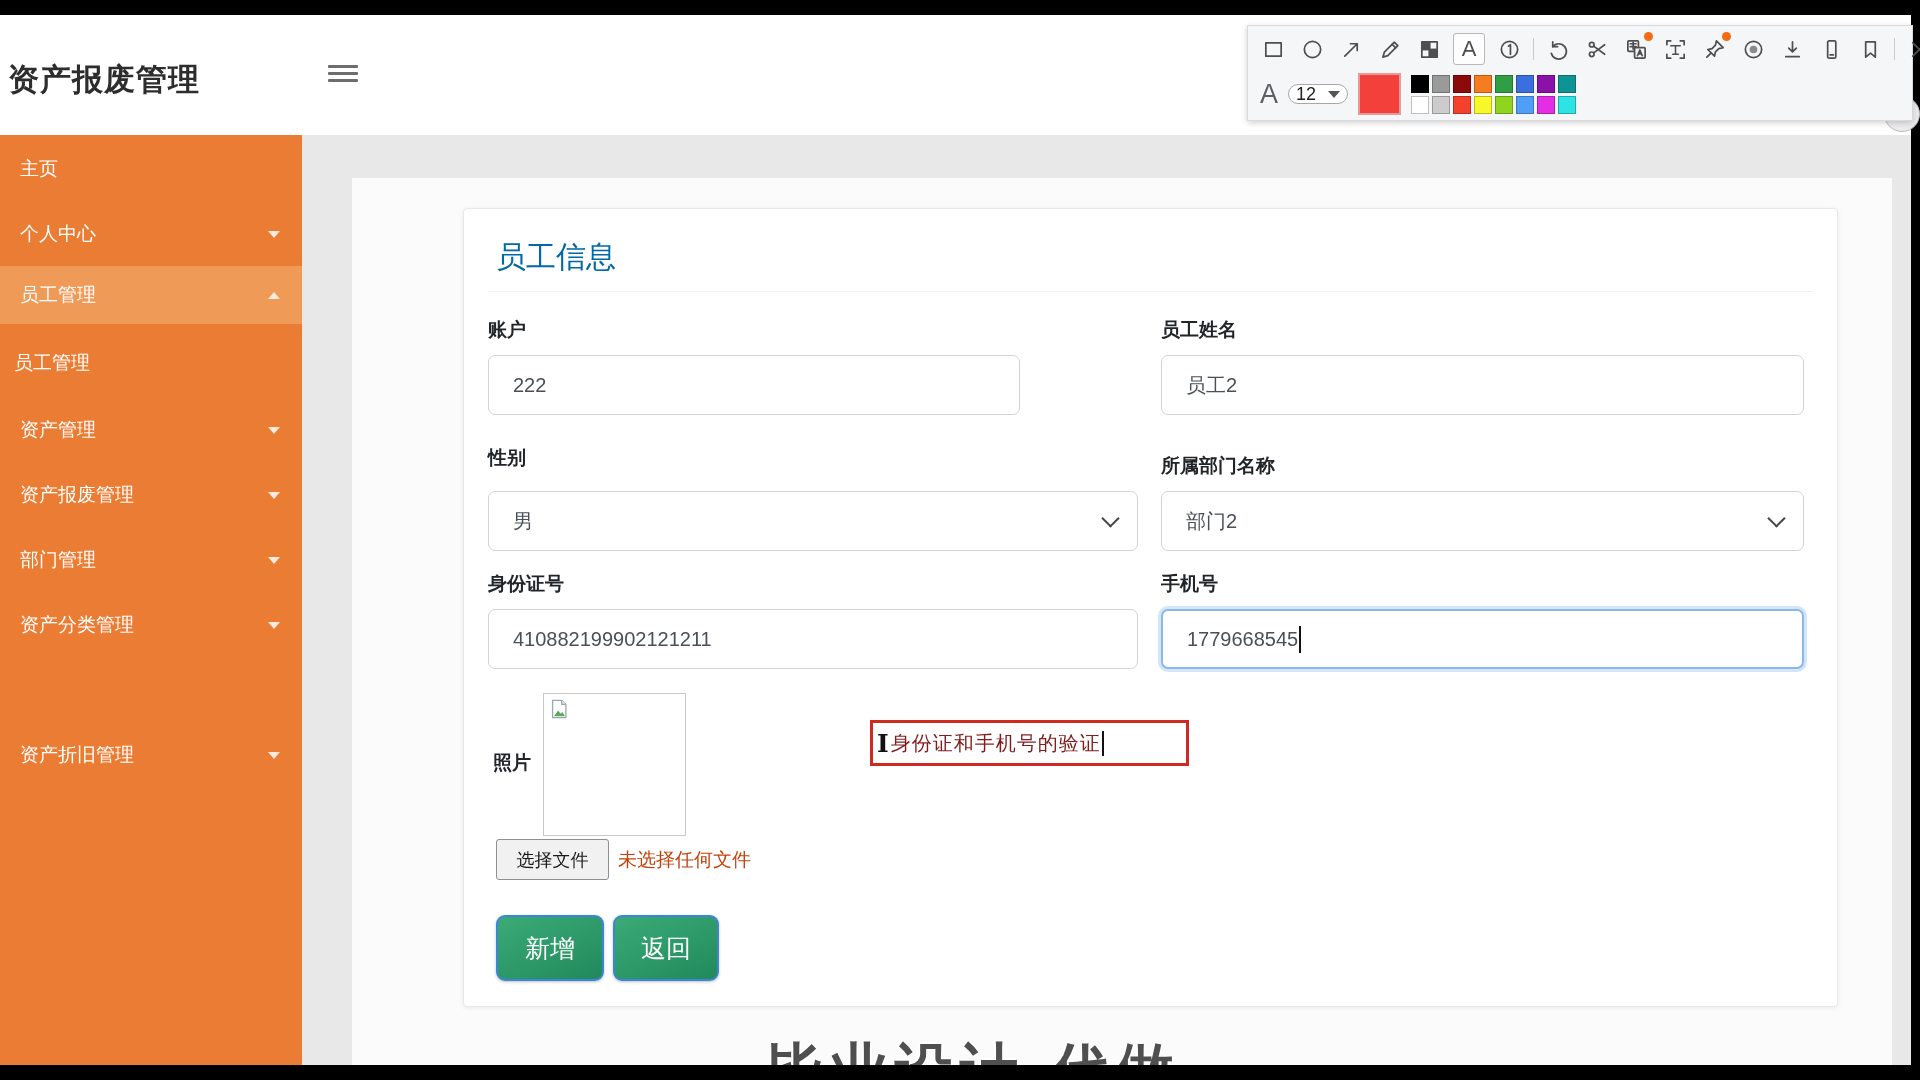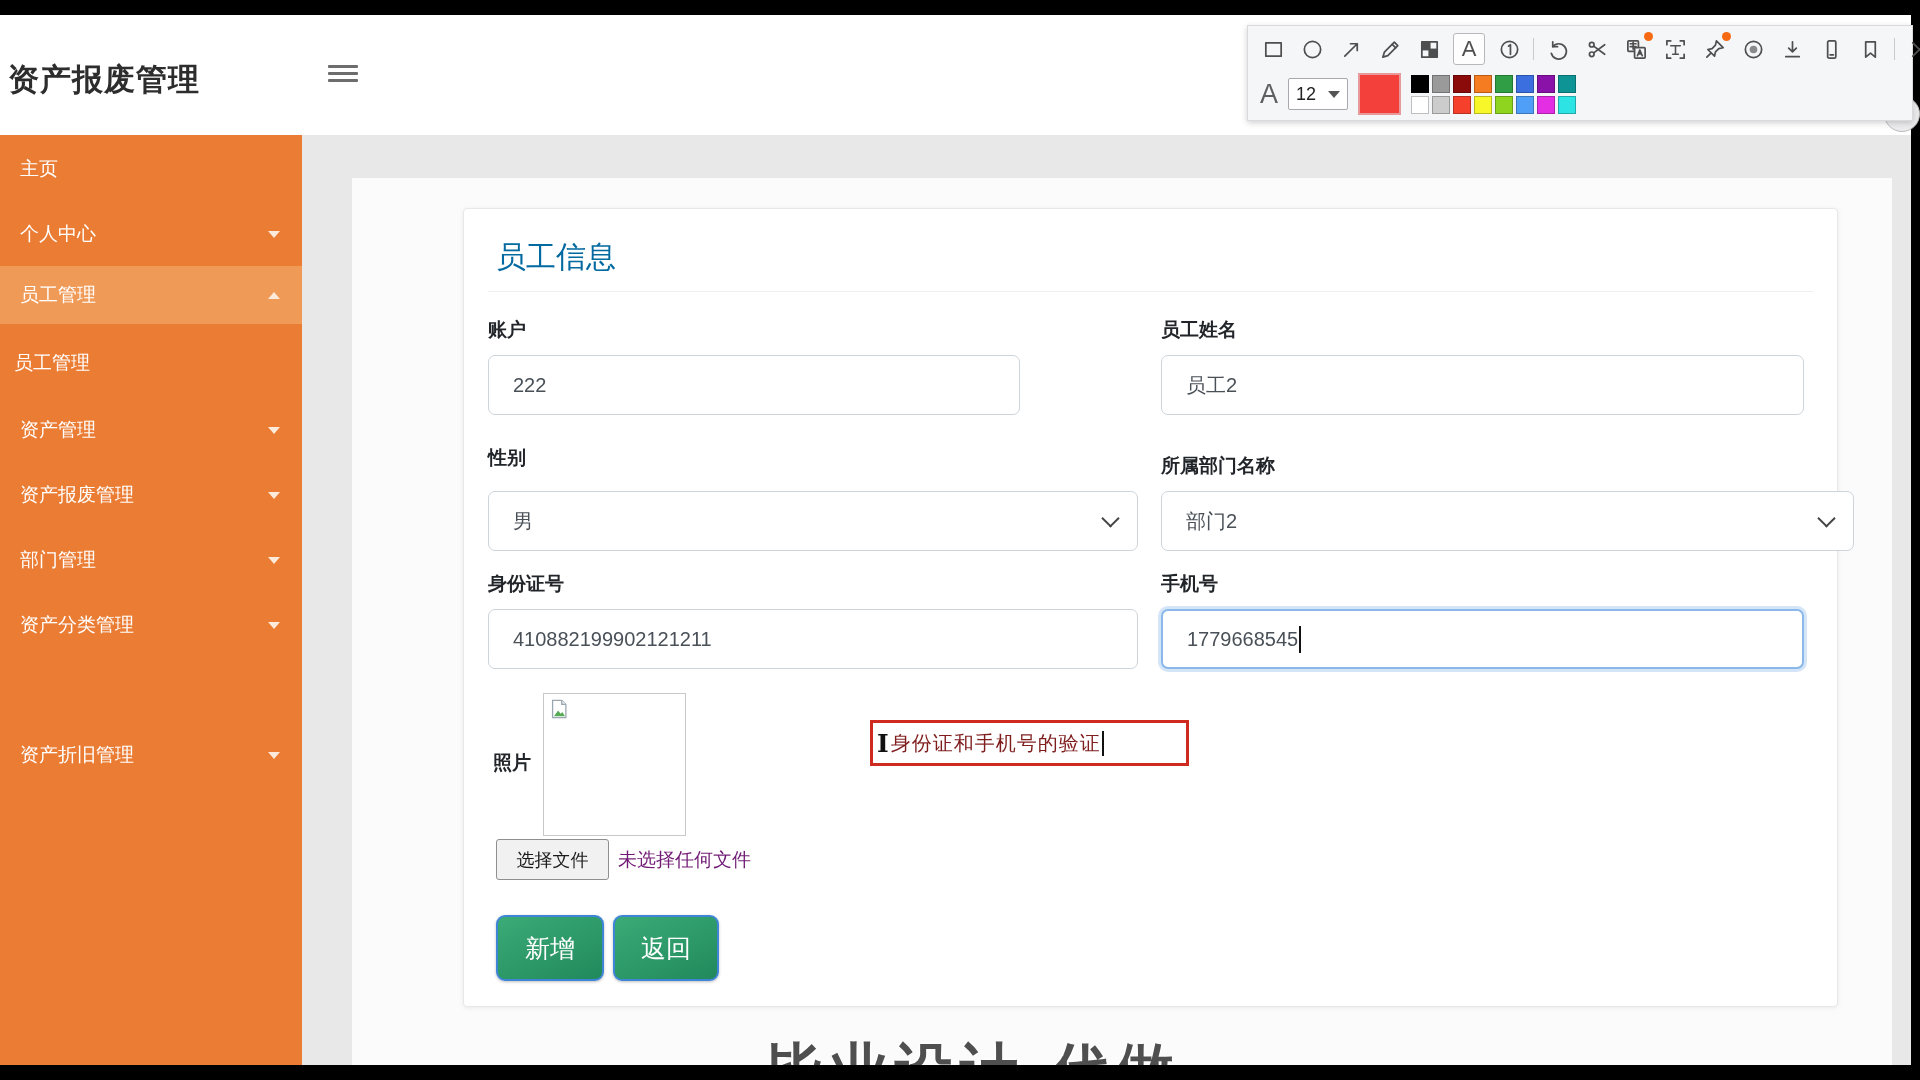--- a/index.html
+++ b/index.html
@@ -24,21 +24,21 @@
     border:1px solid #d9d9de;box-shadow:0 2px 6px rgba(0,0,0,.18);z-index:60;}
   .tool-row1{position:absolute;left:10px;top:4px;height:38px;display:flex;align-items:center;gap:9px;}
   .tool{position:relative;width:30px;height:30px;display:flex;align-items:center;justify-content:center;}
   .tool svg{width:23px;height:23px;stroke:#4f4f4f;fill:none;stroke-width:1.8;stroke-linecap:round;stroke-linejoin:round;}
   .tool.selected{background:#fdfdfd;border:1px solid #b7b7bc;border-radius:3px;box-shadow:inset 0 0 2px #fff;}
   .tool .glyph{font-size:20px;color:#4f4f4f;line-height:1;}
   .tool .dot{position:absolute;right:-2px;top:-2px;width:9px;height:9px;border-radius:50%;background:#f66a13;}
   .tsep{width:1px;height:22px;background:#c9c9ce;}
   .tool-row2{position:absolute;left:10px;top:44px;height:48px;display:flex;align-items:center;gap:10px;}
   .font-a{font-size:27px;color:#5f5f63;line-height:1;margin-left:2px;}
-  .size-box{width:60px;height:32px;background:#fff;border:1px solid #a7a7ad;border-radius:2px;
+  .size-box{width:60px;height:20px;background:#fff;border:1px solid #a7a7ad;border-radius:12px;
     display:flex;align-items:center;justify-content:space-between;padding:0 7px;box-sizing:border-box;}
   .size-box .val{font-size:18px;color:#222;}
   .size-box .caret{width:0;height:0;border-left:6px solid transparent;border-right:6px solid transparent;border-top:7px solid #555;}
   .cur-color{width:43px;height:42px;border:2px solid #e89a9a;box-sizing:border-box;}
   .palette{display:grid;grid-template-columns:repeat(8,18px);grid-auto-rows:18px;gap:3px;}
   .swatch{width:18px;height:18px;border:1px solid rgba(0,0,0,.25);box-sizing:border-box;}
   .knob{left:1884px;top:96px;width:34px;height:34px;border-radius:50%;background:#ececee;border:1px solid #bbb;z-index:55;}
 
   
   .sidebar{left:0;top:135px;width:302px;height:930px;background:#ea7c33;z-index:5;}
@@ -71,21 +71,21 @@
   .broken-img{position:absolute;left:4px;top:4px;width:22px;height:22px;}
 
   .red-note{left:406px;top:511px;width:319px;height:46px;border:3px solid #cf2a1f;box-sizing:border-box;
     display:flex;align-items:center;padding-left:4px;background:transparent;}
   .ibeam{font-family:"DejaVu Serif",serif;font-size:25px;color:#111;margin-right:2px;font-weight:bold;}
   .red-note .msg{font-size:20px;color:#7f1d1d;letter-spacing:1px;}
   .red-note .text-cursor{height:25px;}
 
   .file-btn{left:32px;top:630px;width:113px;height:41px;background:#f1f1f1;border:1.5px solid #8f8f8f;
     border-radius:3px;display:flex;align-items:center;justify-content:center;font-size:18px;color:#1a1a1a;box-sizing:border-box;cursor:pointer;}
-  .file-text{left:154px;top:630px;height:41px;display:flex;align-items:center;font-size:19px;color:#701a75;}
+  .file-text{left:154px;top:630px;height:41px;display:flex;align-items:center;font-size:19px;color:#c2410c;}
 
   .btn{position:absolute;top:694px;height:66px;border-radius:9px;border:2px solid #3f85d6;
     background:linear-gradient(155deg,#3bab77 0%,#21895c 100%);color:#fff;font-size:25px;
     display:flex;align-items:center;justify-content:center;box-sizing:border-box;cursor:pointer;
     box-shadow:0 1px 3px rgba(0,0,0,.25);margin-top:12px;}
   .btn.add{left:32px;width:108px;}
   .btn.back{left:149px;width:106px;}
 
   .watermark{left:765px;top:1032px;font-size:58px;font-weight:bold;color:#4f4f4f;z-index:10;
     text-shadow:1px 1px 2px #fff,-1px -1px 2px #fff;letter-spacing:7px;white-space:nowrap;}
@@ -161,21 +161,21 @@
     <div class="f-input" style="left:697px;top:146px;width:643px">
       <span>员工2</span>
       </div>
 
     <div class="f-label" style="left:24px;top:236px">性别</div>
     <div class="f-label" style="left:697px;top:244px">所属部门名称</div>
     <div class="f-input" style="left:24px;top:282px;width:650px">
       <span>男</span>
       <span class="chev"></span>
       </div>
-    <div class="f-input" style="left:697px;top:282px;width:693px">
+    <div class="f-input" style="left:697px;top:282px;width:643px">
       <span>部门2</span>
       <span class="chev"></span>
       </div>
 
     <div class="f-label" style="left:24px;top:362px">身份证号</div>
     <div class="f-label" style="left:697px;top:362px">手机号</div>
     <div class="f-input" style="left:24px;top:400px;width:650px">
       <span>410882199902121211</span>
       </div>
     <div class="f-input focused" style="left:697px;top:400px;width:643px">

